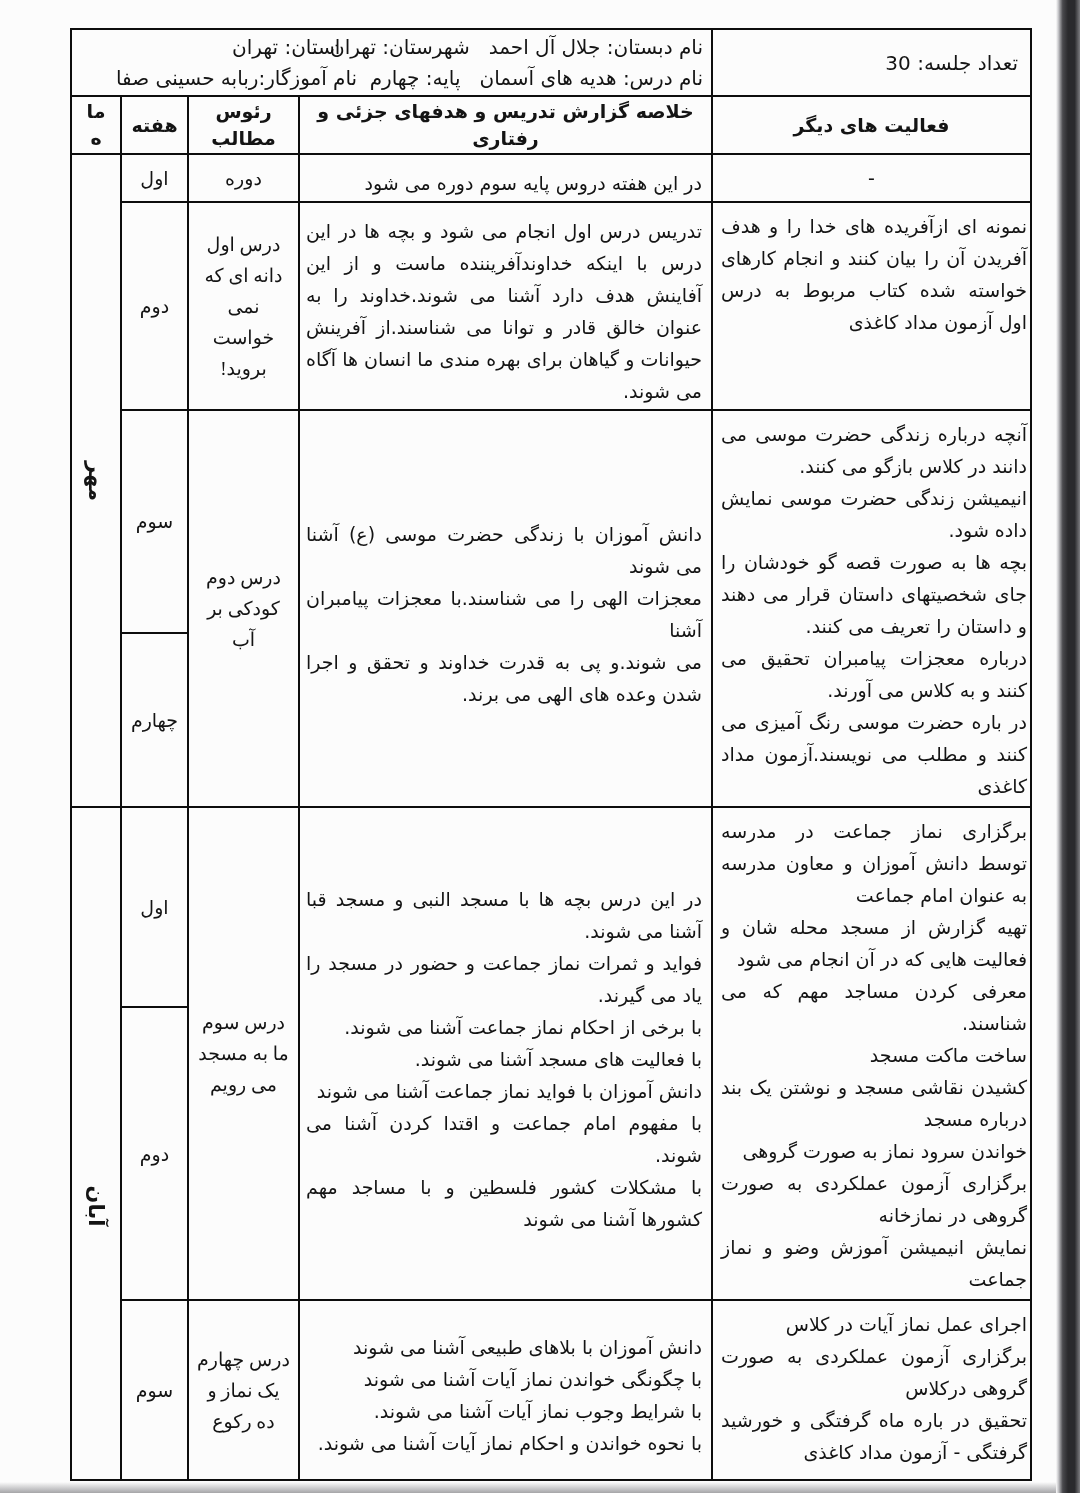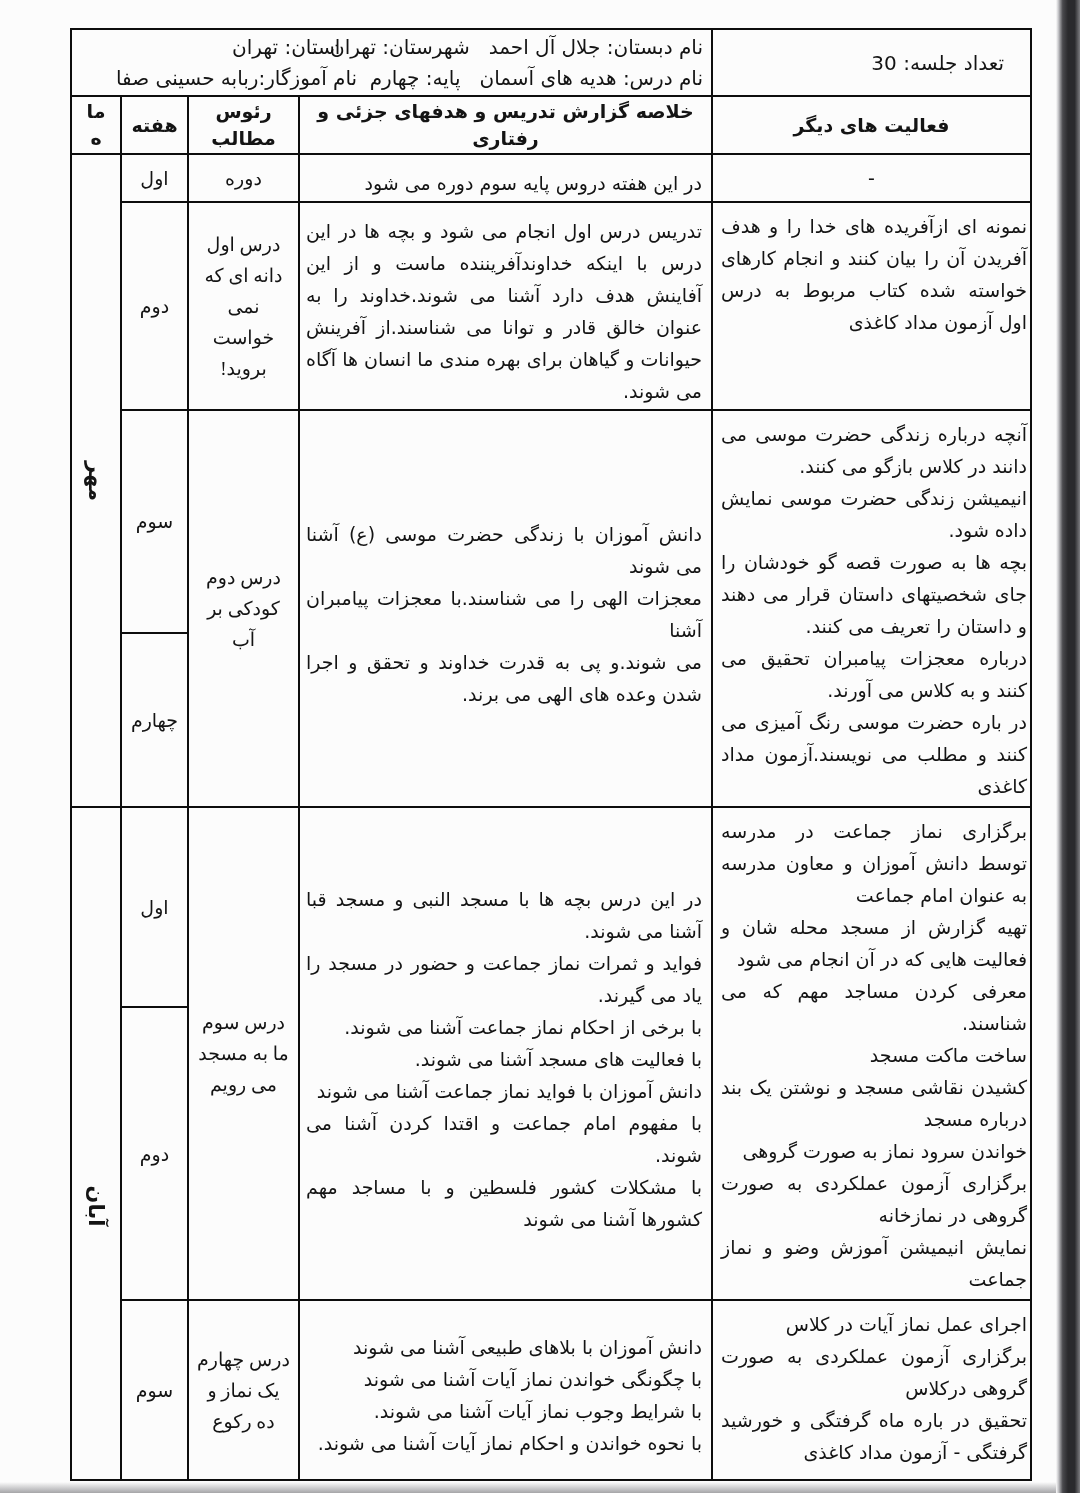--- a/index.html
+++ b/index.html
@@ -29,21 +29,21 @@
     direction:rtl;
     text-align:center;
     vertical-align:middle;
     font-size:19px;
     overflow:hidden;
   }
   
   .info-main{vertical-align:middle;}
   .info-line{position:relative;height:31px;line-height:31px;text-align:right;padding:0 8px 0 20px;font-size:20px;}
   .ileft{position:absolute;top:0;}
-  .info-sessions{text-align:right;padding-right:26px;font-size:20px;vertical-align:middle;}
+  .info-sessions{text-align:right;padding-right:12px;font-size:20px;vertical-align:middle;}
   
   .ch{font-weight:bold;font-size:19px;white-space:pre-line;line-height:27px;}
   
   .week-cell{font-size:19px;border-radius:12px;}
   .topics-cell{white-space:pre-line;line-height:31px;font-size:19px;font-family:Liberation Serif, serif;}
   .summary-cell{
     white-space:pre-line;line-height:32px;font-size:19px;
     text-align:justify;text-align-last:right;
     padding:12px 9px 2px 6px;
   }

